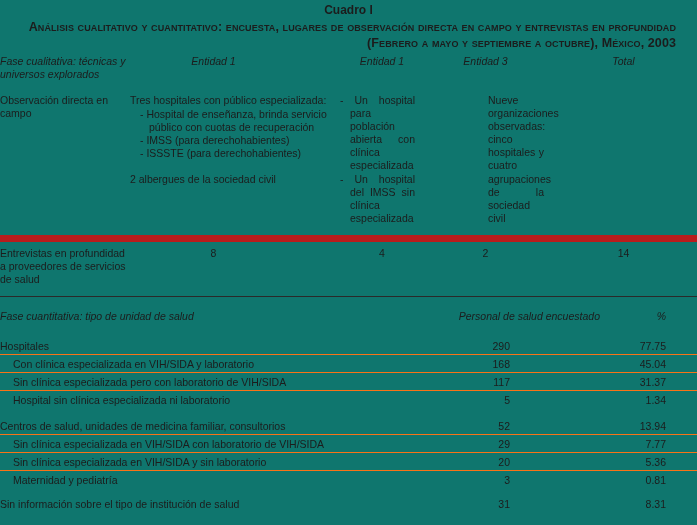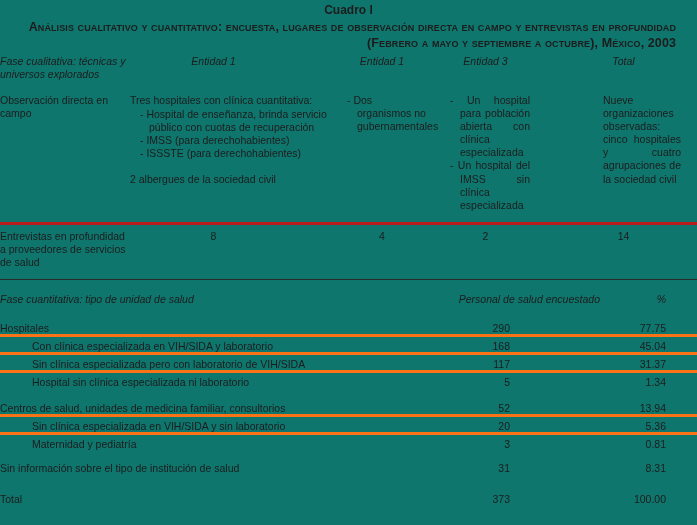--- a/index.html
+++ b/index.html
@@ -37,21 +37,21 @@
   .e1 .intro { margin-bottom:1px; }
   .e1 { padding-right:8px; }
   .e1 .footer { margin-top:13px; }
   .e2 { padding-left:12px; padding-right:16px; }
   .e2 .dash { padding-left:10px; text-indent:-10px; }
   .e3 { padding-left:5px; padding-right:30px; text-align:justify; }
   .e3 .dash { padding-left:10px; text-indent:-10px; }
   .total-cell { padding-left:43px; padding-right:16px; text-align:justify; }
   
   .row-int {
-    border-top:3px solid #b91c1c;
+    border-top:7px solid #b91c1c;
     border-bottom:1px solid #2a2a2a;
     margin-top:10px;
     padding:5px 0 10px;
   }
   .row-int .num { text-align:center; }
   .row-int .n1 { padding-right:38px; }
   .row-int .n2 { padding-right:16px; }
   .row-int .n3 { padding-right:34px; }
   .row-int .n4 { padding-right:10px; }
   
@@ -61,22 +61,22 @@
   }
   .quant-head .qc1, .quant-head .qc2 { text-align:right; }
   .quant-rows { margin-top:13px; }
   .quant-row {
     display:grid; grid-template-columns:430px 80px 156px 31px;
     height:18px; line-height:18px;
     box-sizing:border-box;
   }
   .quant-row .lab { overflow:hidden; white-space:nowrap; }
   .quant-row .n, .quant-row .p { text-align:right; }
-  .quant-row.rule { border-bottom:3px solid #f97316; }
-  .quant-row.indent .lab { padding-left:32px; }
+  .quant-row.rule { border-bottom:1px solid #f97316; }
+  .quant-row.indent .lab { padding-left:13px; }
   .gap-sm { height:8px; }
   .gap-md { height:6px; }
   .gap-lg { height:13px; }
 </style>
 </head>
 <body>
 
 <div class="page">
 
   <div class="title-main">Cuadro I</div>
@@ -86,28 +86,25 @@
     <div class="cell">Fase cualitativa: técnicas y universos explorados</div>
     <div class="cell hc hc1">Entidad 1</div>
     <div class="cell hc hc2">Entidad 1</div>
     <div class="cell hc hc3">Entidad 3</div>
     <div class="cell hc hc4">Total</div>
   </div>
 
   <div class="qual-grid row-obs">
     <div class="cell">Observación directa en campo</div>
     <div class="cell e1">
-      <div class="intro">Tres hospitales con clínica cuantitativa:</div>
+      <div class="intro">Tres hospitales con público especializada:</div>
       <div class="dash">Hospital de enseñanza, brinda servicio público con cuotas de recuperación</div>
       <div class="dash">IMSS (para derechohabientes)</div>
       <div class="dash">ISSSTE (para derechohabientes)</div>
       <div class="footer">2 albergues de la sociedad civil</div>
-    </div>
-    <div class="cell e2">
-      <div class="dash">Dos organismos no gubernamentales</div>
     </div>
     <div class="cell e3">
       <div class="dash">Un hospital para población abierta con clínica especializada</div>
       <div class="dash">Un hospital del IMSS sin clínica especializada</div>
     </div>
     <div class="cell total-cell">Nueve organizaciones observadas: cinco hospitales y cuatro agrupaciones de la sociedad civil</div>
   </div>
 
   <div class="qual-grid row-int">
     <div class="cell">Entrevistas en profundidad a proveedores de servicios de salud</div>
@@ -153,20 +150,26 @@
 
     <div class="gap-sm"></div>
 
     <div class="quant-row rule">
       <div class="lab">Centros de salud, unidades de medicina familiar, consultorios</div>
       <div class="n">52</div>
       <div class="p">13.94</div>
       <div></div>
     </div>
     <div class="quant-row rule indent">
+      <div class="lab">Sin clínica especializada en VIH/SIDA con laboratorio de VIH/SIDA</div>
+      <div class="n">29</div>
+      <div class="p">7.77</div>
+      <div></div>
+    </div>
+    <div class="quant-row rule indent">
       <div class="lab">Sin clínica especializada en VIH/SIDA y sin laboratorio</div>
       <div class="n">20</div>
       <div class="p">5.36</div>
       <div></div>
     </div>
     <div class="quant-row indent">
       <div class="lab">Maternidad y pediatría</div>
       <div class="n">3</div>
       <div class="p">0.81</div>
       <div></div>

